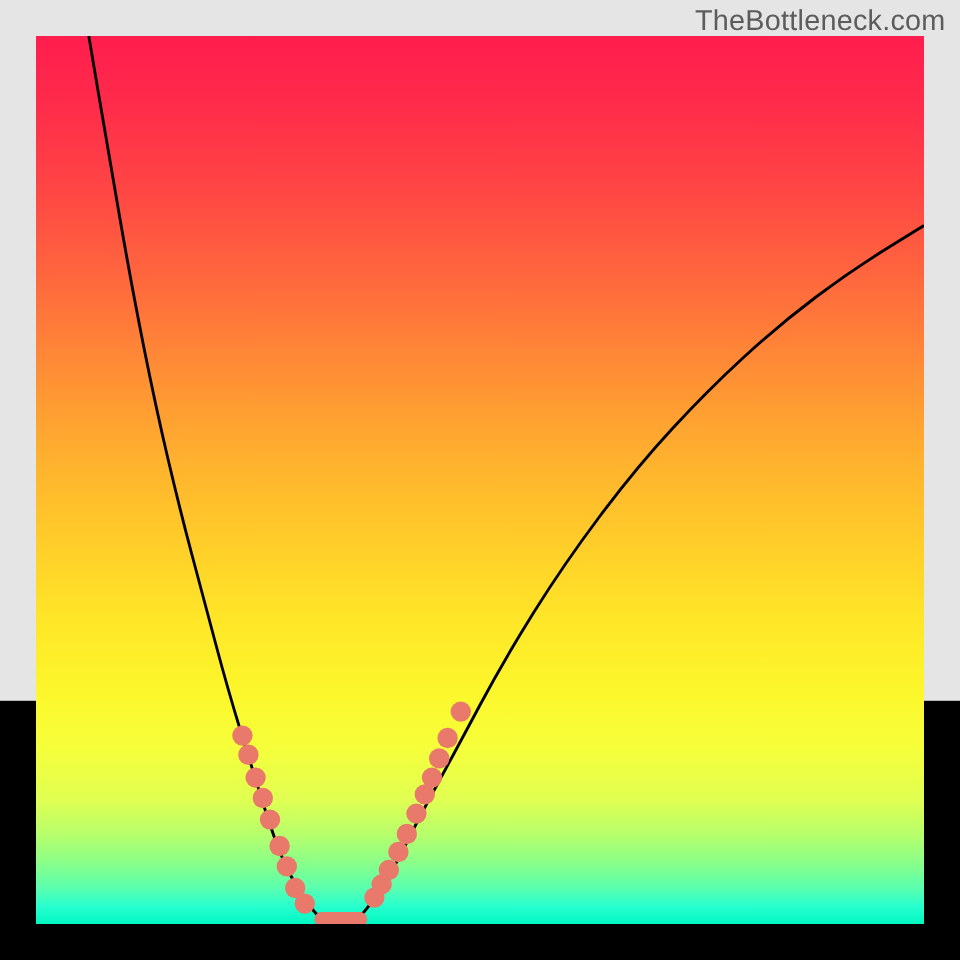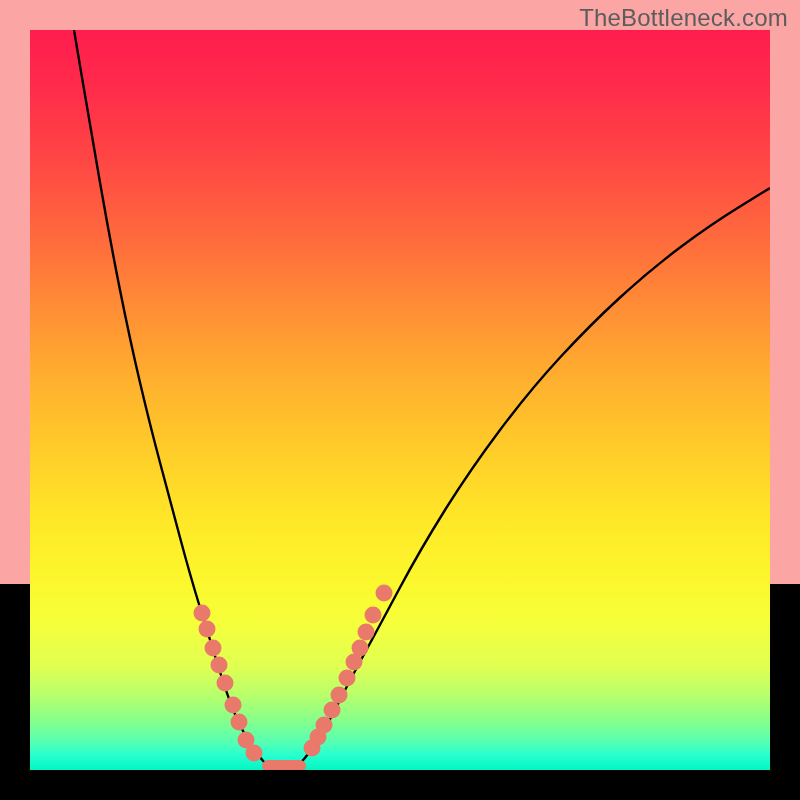--- a/index.html
+++ b/index.html
@@ -9,21 +9,21 @@
     height: 800px;
     overflow: hidden;
     background: #000;
     font-family: Arial, Helvetica, sans-serif;
   }
   .frame {
     position: absolute;
     left: 0; top: 0;
     width: 800px;
     height: 584px;
-    background: #fca5a5;
+    background: #e5e5e5;
   }
   .plot {
     position: absolute;
     left: 30px;
     top: 30px;
     width: 740px;
     height: 740px;
     overflow: hidden;
   }
   .gradient {

